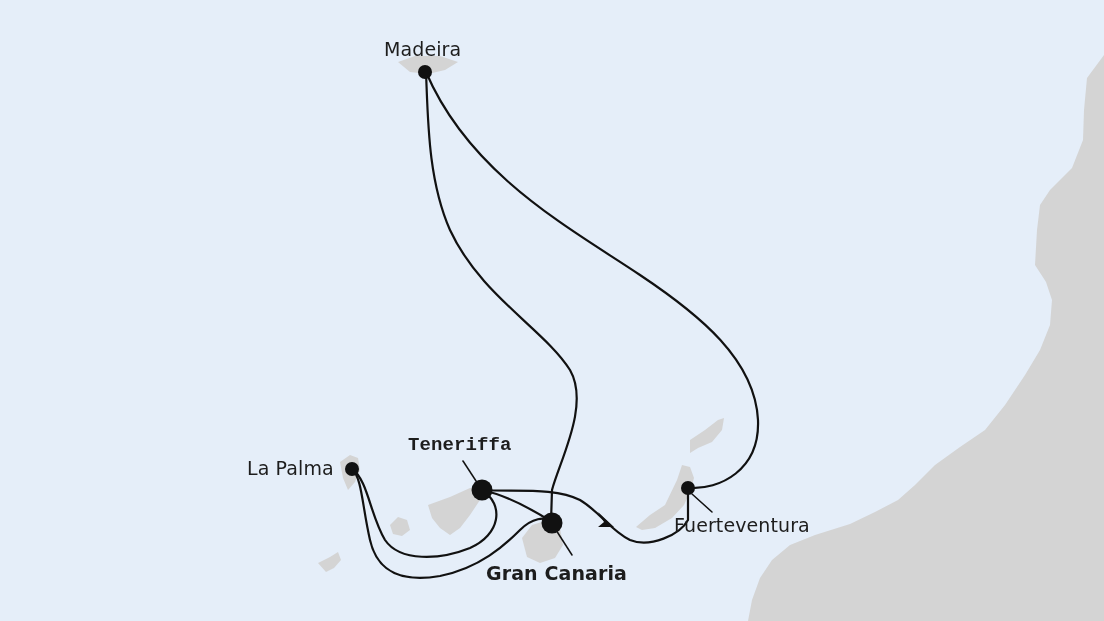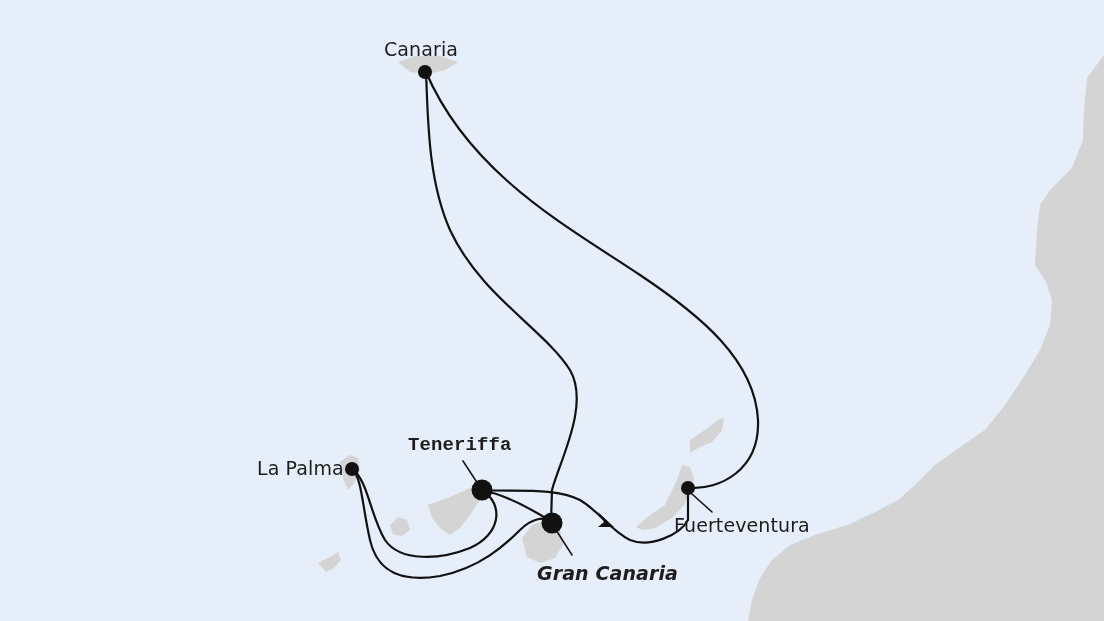--- a/index.html
+++ b/index.html
@@ -47,18 +47,18 @@
 
     <path fill="#111111" d="M614,527 L598,527 L604,522 L598,512 Z"></path>
 
     <circle cx="425" cy="72" r="7" fill="#111111"></circle>
     <circle cx="352" cy="469" r="7" fill="#111111"></circle>
     <circle cx="482" cy="490" r="10.5" fill="#111111"></circle>
     <circle cx="552" cy="523" r="10.5" fill="#111111"></circle>
     <circle cx="688" cy="488" r="7" fill="#111111"></circle>
   </svg>
 
-  <span class="label" style="left:384px; top:40px;">Canaria</span>
-  <span class="label" style="left:257px; top:459px;text-align:right;">La Palma</span>
+  <span class="label" style="left:384px; top:40px;">Madeira</span>
+  <span class="label" style="left:247px; top:459px;text-align:right;">La Palma</span>
   <span class="label bold" style="left:408px; top:436px;font-family:Liberation Mono, monospace;">Teneriffa</span>
-  <span class="label bold" style="left:537px; top:564px;font-style:italic;">Gran Canaria</span>
+  <span class="label bold" style="left:486px; top:564px;">Gran Canaria</span>
   <span class="label" style="left:674px; top:516px;">Fuerteventura</span>
 </div>
 
 </body></html>

